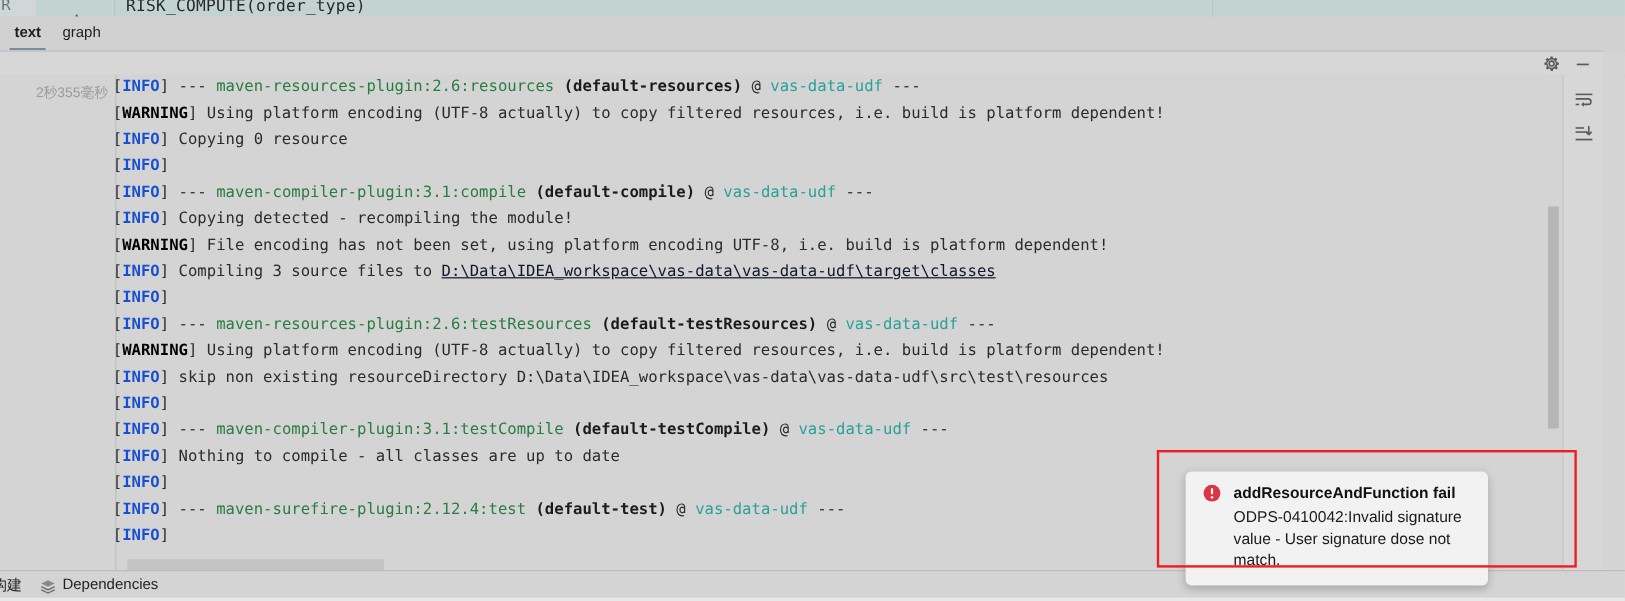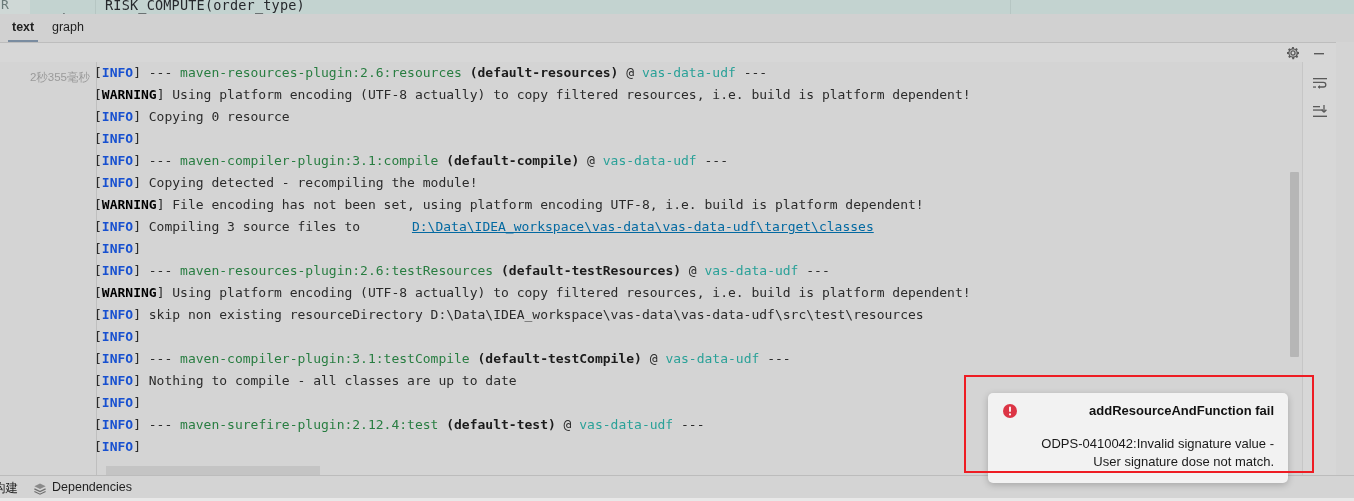--- a/index.html
+++ b/index.html
@@ -162,21 +162,21 @@
     color: #2b2b2b;
     padding-left: 9px;
     letter-spacing: 0px;
   }
   .t-bracket  { color: #2b2b2b; }
   .t-info     { color: #1750d0; font-weight: bold; }
   .t-warning  { color: #000000; font-weight: bold; text-align: right; }
   .t-plugin   { color: #287d41; }
   .t-exec     { color: #1b1b1b; font-weight: bold; }
   .t-module   { color: #2aa198; }
-  .t-link     { color: #0369a1; text-decoration: underline; margin-left: 44px; }
+  .t-link     { color: #0f172a; text-decoration: underline; }
   .t-plain    { color: #2b2b2b; }
 
   
   .partial-sel {
     position: absolute;
     left: 106px;
     top: 404px;
     width: 214px;
     height: 12px;
     background: #c4c4c4;
@@ -258,43 +258,42 @@
     left: 0; bottom: 0;
     width: 1354px; height: 3px;
     background: #e8e8e8;
   }
 
   
   .balloon {
     position: absolute;
     left: 988px;
     top: 393px;
-    width: 300px;
+    width: 252px;
     background: #f2f2f2;
     border-radius: 5px;
     box-shadow: 0 2px 7px rgba(0,0,0,0.22);
     padding: 10px 14px 12px 14px;
     box-sizing: border-box;
-    text-align: right;
   }
   .balloon-head {
     position: relative;
     padding-left: 26px;
     font-size: 13px;
     font-weight: bold;
     color: #111111;
     line-height: 16px;
   }
   .balloon-err-icon {
     position: absolute;
     left: 0; top: 0;
     width: 16px; height: 16px;
   }
   .balloon-body {
-    margin-top: 16px;
+    margin-top: 3px;
     padding-left: 26px;
     font-size: 13px;
     color: #1a1a1a;
     line-height: 18px;
   }
 
   
   .annot-rect {
     position: absolute;
     left: 964px;

